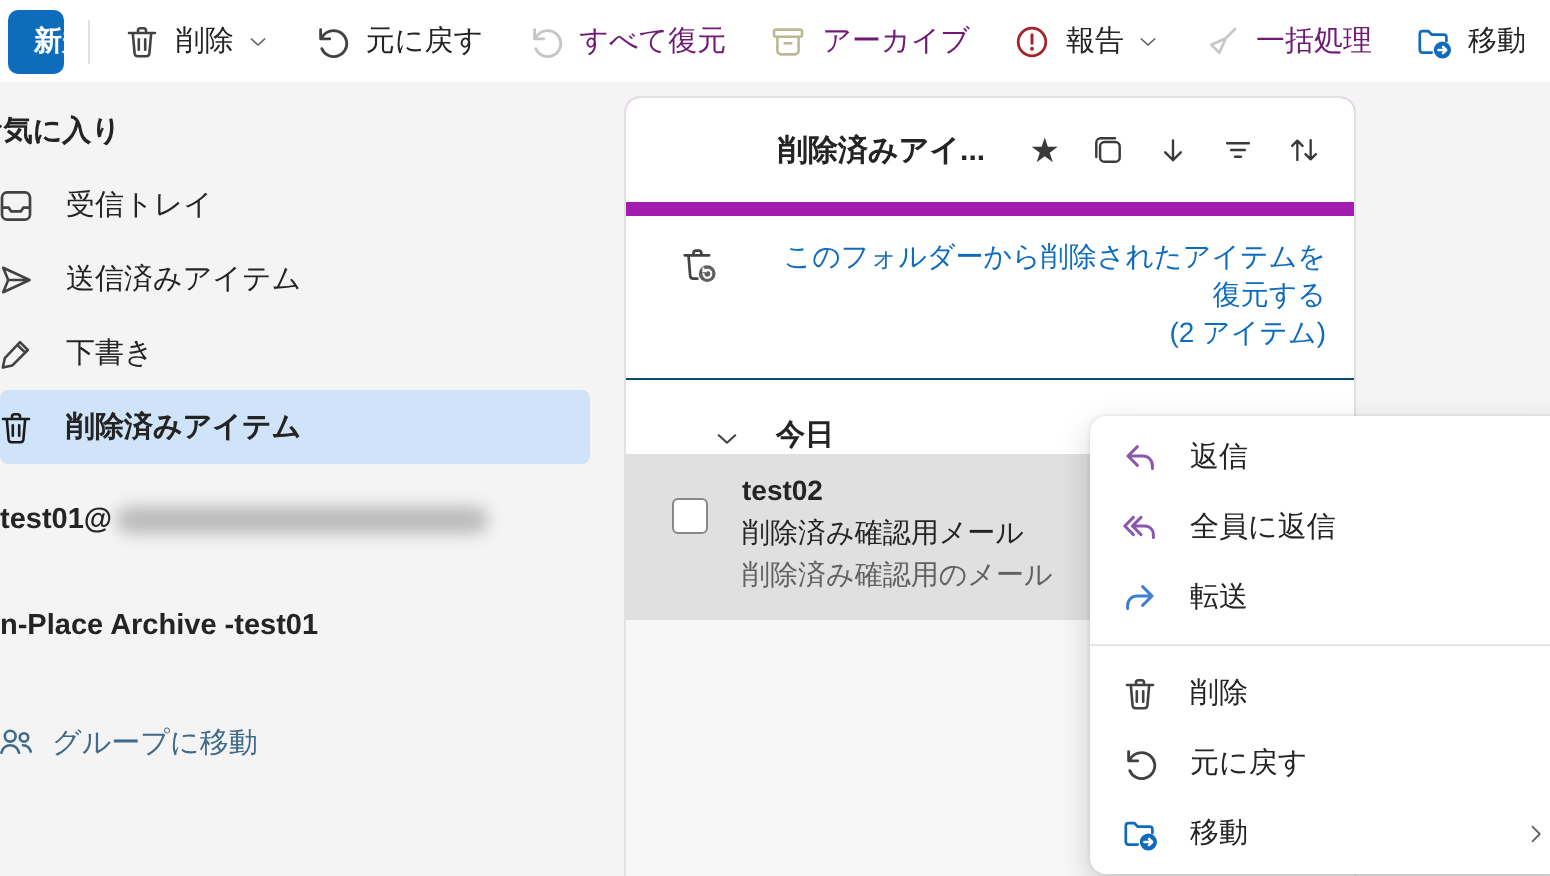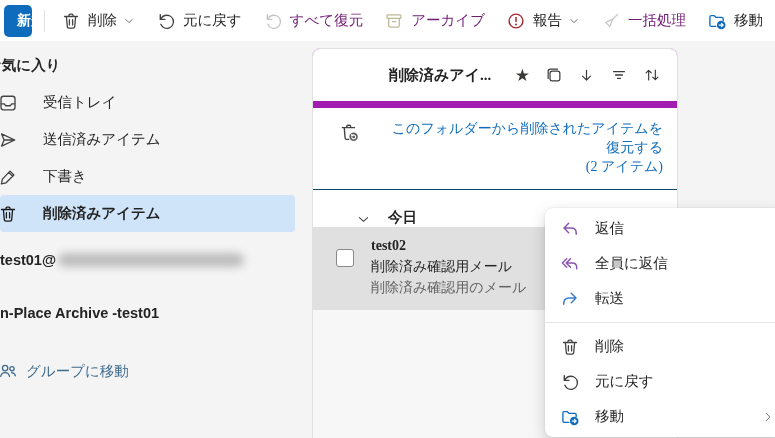--- a/index.html
+++ b/index.html
@@ -34,21 +34,21 @@
   .tb-btn.disabled { color: #701a75; cursor: default; }
   .tb-btn.disabled svg { color: #c8c6c4; }
   .tb-btn.archive.disabled svg { color: #bcba96; }
   .tb-btn.report svg.main { color: #a4262c; }
   .tb-btn.move svg.main { color: #0f6cbd; }
 
   
   .sidebar { position: absolute; top: 41px; left: 0; width: 306px; bottom: 0; }
   .fav-header { font-weight: bold; font-size: 14.5px; margin: 15px 0 9px -13px; }
   .folder-row {
-    height: 37px; display: flex; align-items: center; gap: 25px;
+    height: 37px; display: flex; align-items: center; gap: 15px;
     padding-left: 1px; font-size: 14.5px; cursor: pointer;
   }
   .folder-row svg { color: #424242; margin-left: -3px; flex: none; }
   .folder-row.selected {
     background: #cfe4f8; border-radius: 4px; margin-right: 11px; font-weight: bold;
   }
   .folder-row.selected svg { color: #1b1b1b; }
   .account-row { margin-top: 20px; display: flex; align-items: center; font-weight: bold; font-size: 14.5px; }
   .blur-redacted {
     display: inline-block; width: 186px; height: 14px; margin-left: 2px;
@@ -58,21 +58,21 @@
   .groups-row {
     margin-top: 40px; display: flex; align-items: center; gap: 8px;
     color: #3e6a8c; font-size: 14.5px; cursor: pointer;
   }
   .groups-row svg { color: #3e6a8c; margin-left: -2px; }
 
   
   .list-card {
     position: absolute; left: 312px; top: 48px; width: 366px; height: 390px;
     background: #d946ef; border: 1px solid #e1e1e1; border-bottom: none;
-    border-radius: 8px 8px 0 0; overflow: hidden; display: flex; flex-direction: column; font-family: Liberation Serif, serif;
+    border-radius: 8px 8px 0 0; overflow: hidden; display: flex; flex-direction: column;
   }
   .list-header {
     height: 52px; background: #fff; display: flex; align-items: center; flex: none;
   }
   .list-title { margin-left: 76px; font-weight: bold; font-size: 15px; }
   .list-icons { display: flex; align-items: center; gap: 15px; margin-left: auto; margin-right: 16px; }
   .list-icons .h-icon { color: #3b3a39; cursor: pointer; display: flex; }
   .star-glyph { font-size: 17px; line-height: 17px; }
   .restore-row {
     background: #fff; border-top: 7px solid #a21caf; flex: none;

